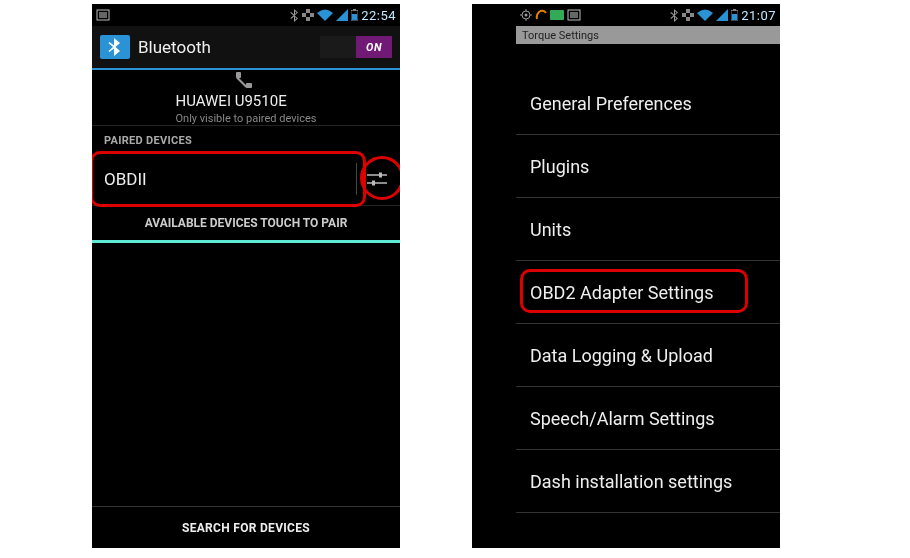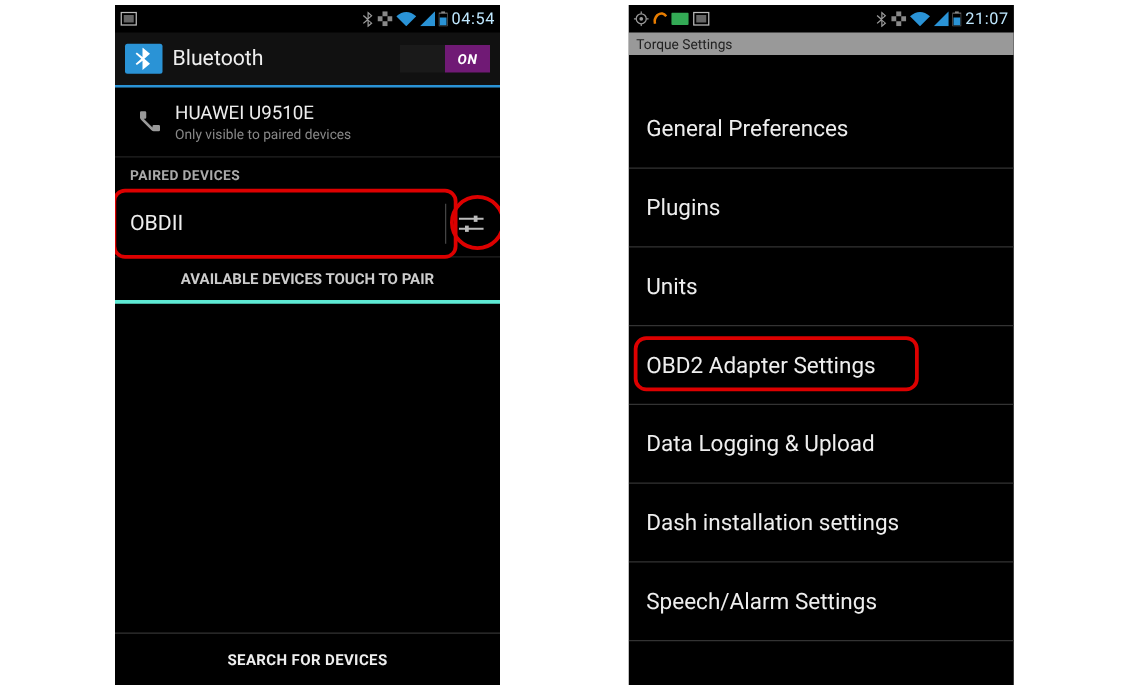--- a/index.html
+++ b/index.html
@@ -11,21 +11,21 @@
       position: relative;
     }
     .phone {
       position: absolute;
       width: 308px;
       height: 544px;
       background: #000;
       overflow: hidden;
     }
     .phone-left { left: 92px; top: 4px; }
-    .phone-right { left: 503px; top: 4px; }
+    .phone-right { left: 472px; top: 4px; padding-left: 44px; }
 
     
     .statusbar {
       height: 22px;
       background: #000;
       display: flex;
       justify-content: space-between;
       align-items: center;
       padding: 0 4px;
       font-size: 12px;
@@ -68,20 +68,21 @@
       letter-spacing: 0.5px;
       font-style: italic;
     }
 
     .device-row {
       height: 56px;
       display: flex;
       align-items: center;
       padding: 0 12px;
       border-bottom: 1px solid #222;
+      flex-direction: column;
     }
     .device-row .phone-icon {
       width: 30px;
       display: flex; align-items: center; justify-content: center;
       color: #888;
       margin-right: 6px;
     }
     .device-row .dev-name { color: #eee; font-size: 15px; }
     .device-row .dev-sub { color: #888; font-size: 11px; margin-top: 2px; }
 
@@ -188,21 +189,21 @@
           <path d="M8 12 L0 4 Q8 -3 16 4 Z" fill="#2a93d6"></path>
         </svg>
       <svg width="12" height="12" viewBox="0 0 12 12">
           <path d="M0 12 L12 12 L12 0 Z" fill="#2a93d6"></path>
         </svg>
       <svg width="7" height="12">
           <rect x="2" y="0" width="3" height="1.5" fill="#888"></rect>
           <rect x="0" y="1.5" width="7" height="10.5" fill="none" stroke="#888" stroke-width="0.8"></rect>
           <rect x="0.8" y="5" width="5.4" height="6.2" fill="#2a93d6"></rect>
         </svg>
-      <span class="time">04:54</span>
+      <span class="time">22:54</span>
     </div>
   </div>
 
   <div class="bt-header">
     <div class="icon-box">
       <svg width="14" height="18" viewBox="0 0 14 18">
           <path d="M6 0 L12 5 L7.5 9 L12 13 L6 18 L6 10.5 L1.5 14 L0.5 13 L5 9 L0.5 5 L1.5 4 L6 7.5 Z" fill="#fff"></path>
         </svg>
     </div>
     <div class="title">Bluetooth</div>
@@ -308,20 +309,20 @@
         <span>Units</span>
       </div>
     <div class="torque-item">
       <span>OBD2 Adapter Settings</span>
       <div class="highlight-box" style="left:4px; top:8px; width:228px; height:44px;"></div>
     </div>
     <div class="torque-item">
         <span>Data Logging &amp; Upload</span>
       </div>
     <div class="torque-item">
+        <span>Speech/Alarm Settings</span>
+      </div>
+    <div class="torque-item">
         <span>Dash installation settings</span>
       </div>
-    <div class="torque-item">
-        <span>Speech/Alarm Settings</span>
-      </div>
 
   </div>
 </div>
 
 </body></html>

